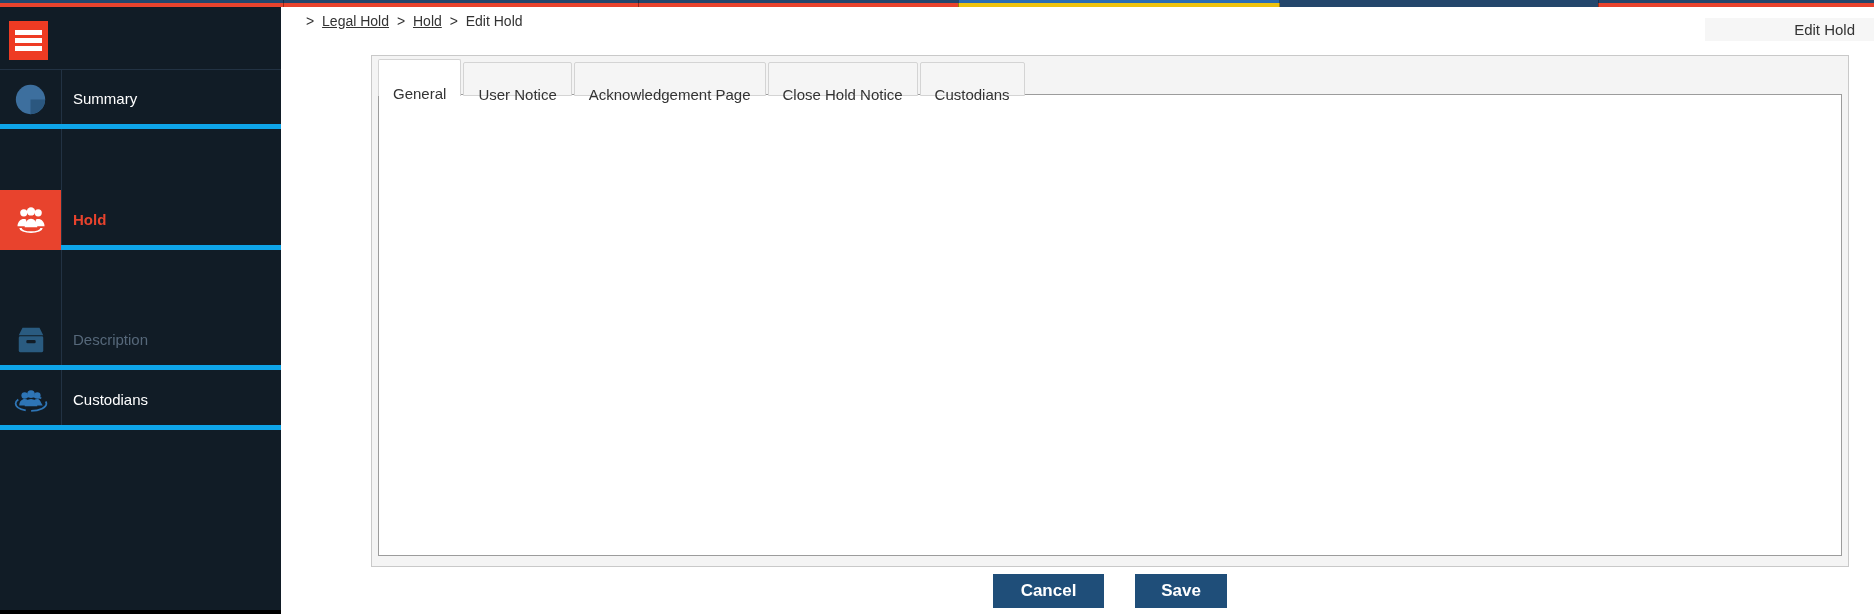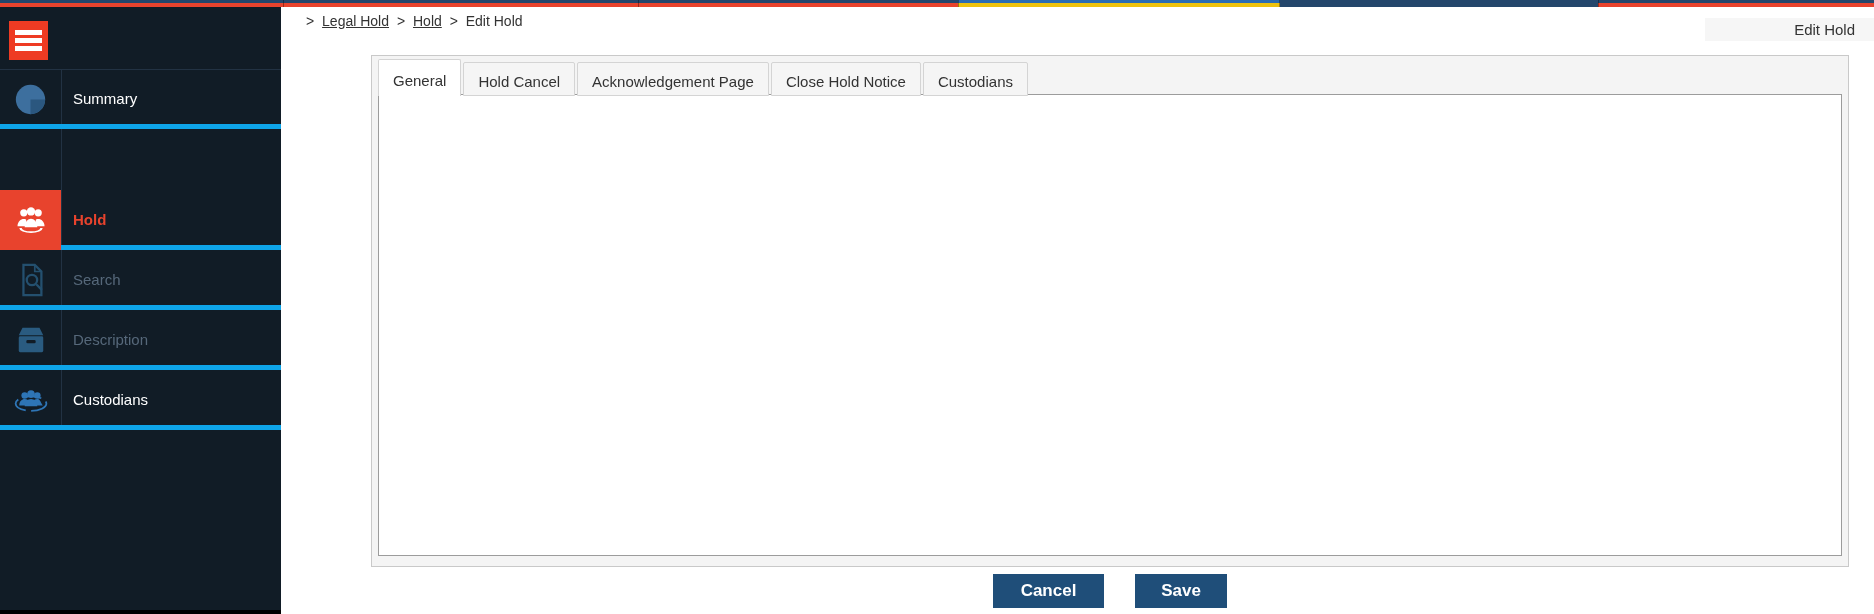--- a/index.html
+++ b/index.html
@@ -39,21 +39,21 @@
   .breadcrumb a.crumb { color:#333; text-decoration:underline; cursor:pointer; }
   .breadcrumb .crumb-current { color:#333; }
 
   .page-label-strip { position:absolute; left:1424px; top:11px; width:169px; height:23px; background:#F6F6F6;
     text-align:right; line-height:23px; font-size:15px; color:#333; padding-right:19px; }
 
   .outer-panel { position:absolute; left:90px; top:48px; width:1478px; height:512px; background:#F4F4F4; border:1px solid #C9C9C9; }
 
   .tabstrip { position:absolute; left:6px; top:2px; height:38px; display:flex; align-items:flex-end; z-index:2; }
   .tab { height:34px; line-height:32px; background:#F5F5F5; border:1px solid #D4D4D4; border-radius:2px 2px 0 0;
-    margin-right:2px; padding:3px 14px; font-size:15px; color:#333; cursor:pointer; white-space:nowrap; }
+    margin-right:2px; padding:16px 14px; font-size:15px; color:#333; cursor:pointer; white-space:nowrap; }
   .tab.active { height:37px; line-height:36px; background:#FFFFFF; border-bottom:none; position:relative; z-index:3; }
 
   .inner-panel { position:absolute; left:6px; top:38px; width:1464px; height:462px; background:#FFFFFF; border:1px solid #9C9C9C; z-index:1; }
 
   
   .flabel { position:absolute; left:131px; font-size:15px; font-weight:700; color:#44546A; white-space:nowrap; }
   .text-input { position:absolute; left:551px; width:840px; height:29px; border:1px solid #C8C8C8; border-radius:3px;
     padding:0 8px; font-size:14px; color:#333; font-family:inherit; background:#fff; outline:none; }
   .desc-area { position:absolute; left:551px; top:155px; width:840px; height:83px; border:1px solid #C8C8C8; border-radius:2px;
     resize:none; font-size:14px; color:#333; font-family:inherit; padding:4px 8px; outline:none; }
@@ -137,31 +137,20 @@
           <circle cx="20" cy="10.5" r="4.6"></circle>
           <path d="M5 27 c0-5 3.5-8 7-8 1.6 0 2.6 .7 2.6 .7 l.8 7.3 z"></path>
           <path d="M35 27 c0-5 -3.5-8 -7-8 -1.6 0 -2.6 .7 -2.6 .7 l-.8 7.3 z"></path>
           <path d="M13 28 c0-6 3.6-9.4 7-9.4 s7 3.4 7 9.4 z"></path>
           <path d="M7 29 a13 5.5 0 0 0 26 0 l-2.6 0 a10.4 3.6 0 0 1 -20.8 0 z"></path>
         </svg>
       </div>
       <div class="side-label">Hold</div>
     </div>
 
-    <div class="side-item disabled" style="top:243px">
-      <div class="icon-cell">
-        <svg width="34" height="36" viewBox="0 0 36 38" fill="none" stroke="#24506F" stroke-width="2.4">
-          <path d="M10 3 h12 l7 7 v25 h-19 z"></path>
-          <path d="M22 3 v7 h7" stroke-width="1.8"></path>
-          <circle cx="19" cy="19" r="5.5"></circle>
-          <line x1="23.5" y1="23.5" x2="29.5" y2="29.5"></line>
-        </svg>
-      </div>
-      <div class="side-label">Search</div>
-    </div>
 
     <div class="side-item disabled" style="top:303px">
       <div class="icon-cell">
         <svg width="34" height="32" viewBox="0 0 36 34" fill="#2A5B80">
           <path d="M9 4 h18 l4 8 h-26 z"></path>
           <rect x="5" y="13" width="26" height="17" rx="1.5"></rect>
           <rect x="13" y="17" width="10" height="3.5" rx="1.5" fill="#111C26"></rect>
         </svg>
       </div>
       <div class="side-label">Description</div>
@@ -195,21 +184,21 @@
       <a class="crumb">Hold</a>
       <span class="sep">&gt;</span>
       <span class="crumb-current">Edit Hold</span>
     </div>
 
     <div class="page-label-strip">Edit Hold</div>
 
     <div class="outer-panel">
       <div class="tabstrip">
         <div class="tab active">General</div>
-        <div class="tab">Hold Cancel</div>
+        <div class="tab">User Notice</div>
         <div class="tab">Acknowledgement Page</div>
         <div class="tab">Close Hold Notice</div>
         <div class="tab">Custodians</div>
       </div>
       <div class="inner-panel"></div>
     </div>
 
     <div class="flabel" style="top:112px; line-height:29px;">Hold Name :</div>
     <input class="text-input" style="top: 112px;" value="Forsythe Hold Extension">
     <div class="req" style="top:114px;">*</div>

